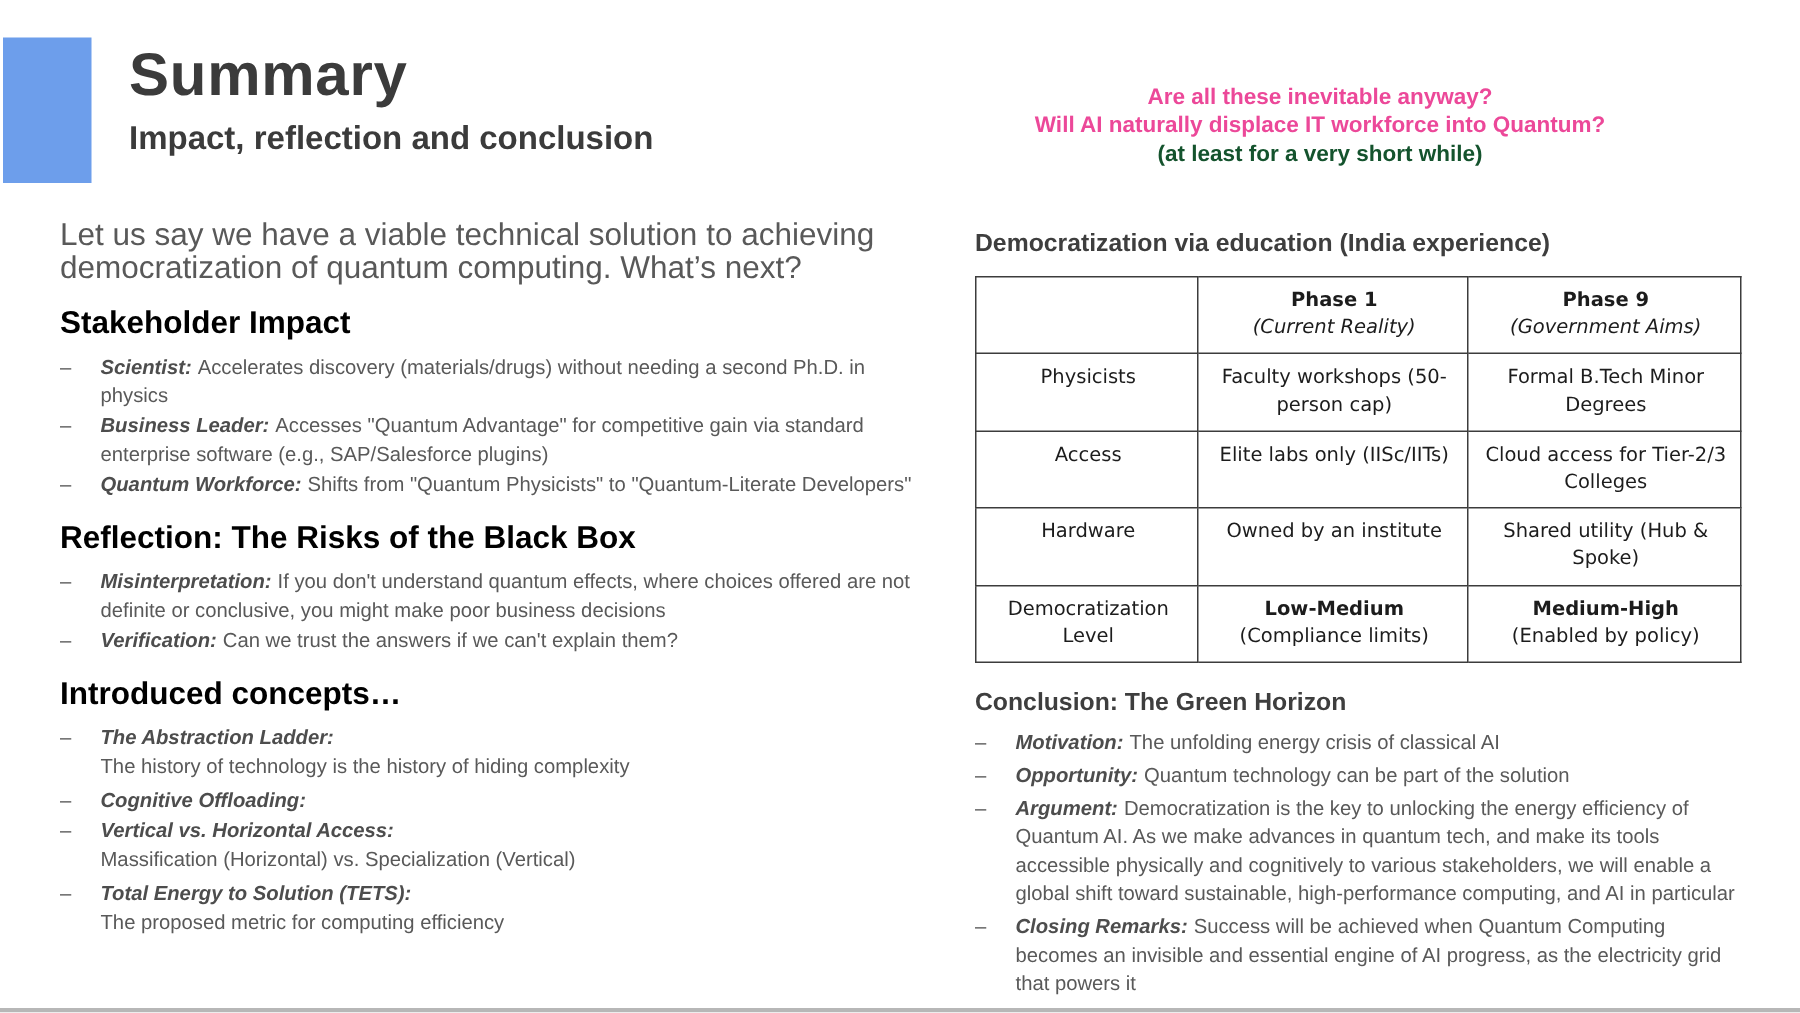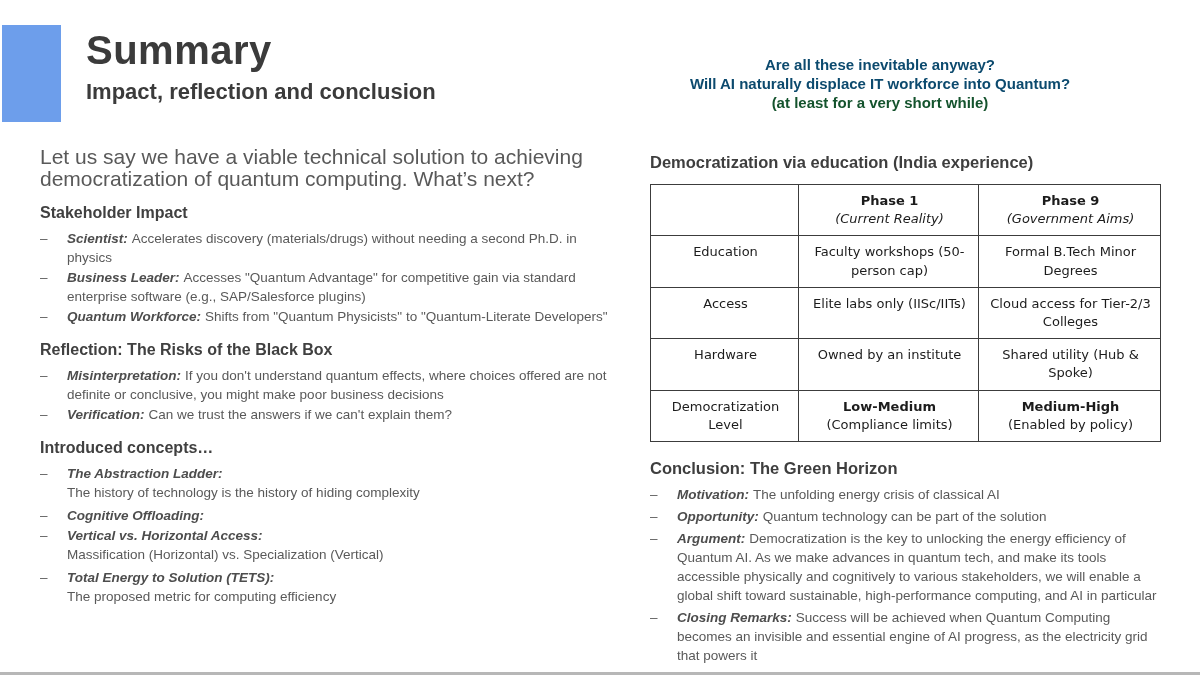--- a/index.html
+++ b/index.html
@@ -8,27 +8,27 @@
     background:#ffffff;
     font-family:"Liberation Sans", sans-serif;
   }
   
   .accent-rect{position:absolute;left:2px;top:25px;width:59px;height:97px;background:#6d9eeb;}
   .title-block{position:absolute;left:86px;top:28px;}
   .slide-title{font-size:40px;font-weight:bold;color:#3b3b3b;line-height:1.1;letter-spacing:.5px;}
   .slide-subtitle{font-size:22px;font-weight:bold;color:#3b3b3b;margin-top:7px;}
   
   .annotation{position:absolute;left:630px;top:55px;width:500px;text-align:center;line-height:19px;font-size:15px;}
-  .ann-red{color:#0c4a6e;font-weight:bold;}
+  .ann-red{color:#ec4899;font-weight:bold;}
   .ann-gray{color:#14532d;font-weight:bold;}
   
   .left-col{position:absolute;left:40px;top:146px;width:572px;color:#595959;}
   .right-col{position:absolute;left:650px;top:153px;width:514px;color:#595959;}
   .intro{font-size:21px;line-height:21.5px;width:552px;margin-bottom:15px;}
-  .sec-head{font-size:16px;font-weight:bold;color:#404040;margin:14px 0 8px 0;}
+  .sec-head{font-size:21px;font-weight:bold;color:#000000;margin:14px 0 8px 0;}
   .bullet{display:flex;font-size:13.5px;line-height:18.6px;margin-bottom:2px;}
   .dash{width:27px;flex:none;}
   .btext{flex:1;}
   .blabel{font-weight:bold;font-style:italic;color:#4d4d4d;margin-right:4px;}
   .sub-line{margin-left:27px;font-size:13.5px;line-height:18.6px;margin-bottom:4px;}
   .concept .bullet{margin-bottom:1px;}
   
   .table-heading{font-size:16.5px;font-weight:bold;color:#3e3e3e;margin-bottom:12px;}
   table.phase{border-collapse:collapse;table-layout:fixed;width:510px;
     font-family:"DejaVu Sans", sans-serif;font-size:13px;color:#1c1c1c;}
@@ -131,21 +131,21 @@
       <th>
         <div class="ph-title">Phase 1</div>
         <div class="ph-sub">(Current Reality)</div>
       </th>
       <th>
         <div class="ph-title">Phase 9</div>
         <div class="ph-sub">(Government Aims)</div>
       </th>
     </tr>
     <tr>
-      <td class="row-label">Education</td>
+      <td class="row-label">Physicists</td>
       <td>Faculty workshops (50-person cap)</td>
       <td>Formal B.Tech Minor Degrees</td>
     </tr>
     <tr>
       <td class="row-label">Access</td>
       <td>Elite labs only (IISc/IITs)</td>
       <td>Cloud access for Tier-2/3 Colleges</td>
     </tr>
     <tr>
       <td class="row-label">Hardware</td>

